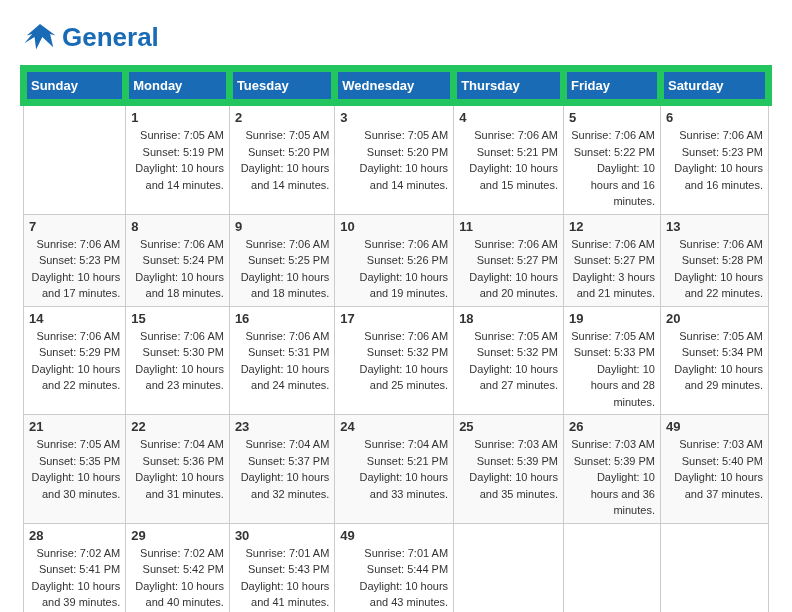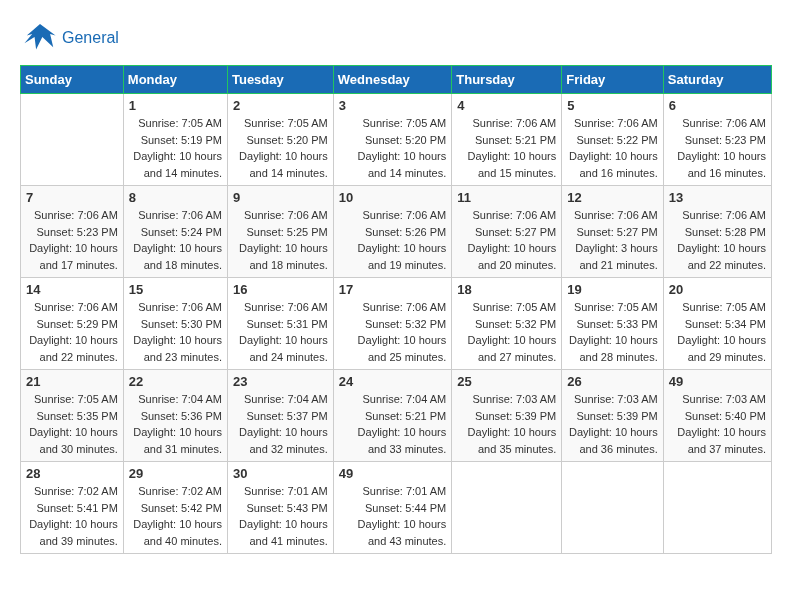--- a/index.html
+++ b/index.html
@@ -14,22 +14,22 @@
       display: flex;
       justify-content: space-between;
       align-items: flex-start;
       margin-bottom: 10px;
     }
     .logo {
       display: flex;
       align-items: center;
     }
     .logo-text {
-      font-size: 16px;
-      font-weight: normal;
+      font-size: 26px;
+      font-weight: bold;
       color: #333;
       line-height: 1.1;
     }
     .logo-text span {
       color: #1a6bb5;
     }
     .logo-bird {
       width: 40px;
       height: 35px;
       margin-right: 2px;
@@ -51,21 +51,21 @@
       border-collapse: collapse;
       font-size: 11px;
     }
     thead tr th {
       background-color: #1a6bb5;
       color: #fff;
       padding: 6px 4px;
       text-align: left;
       font-size: 13px;
       font-weight: bold;
-      border: 1px solid #22c55e;
+      border: 7px solid #22c55e;
     }
     tbody tr td {
       border: 1px solid #ccc;
       vertical-align: top;
       padding: 4px 5px;
       min-height: 80px;
       background: #fff;
     }
     tbody tr:nth-child(even) td {
       background: #f9f9f9;

